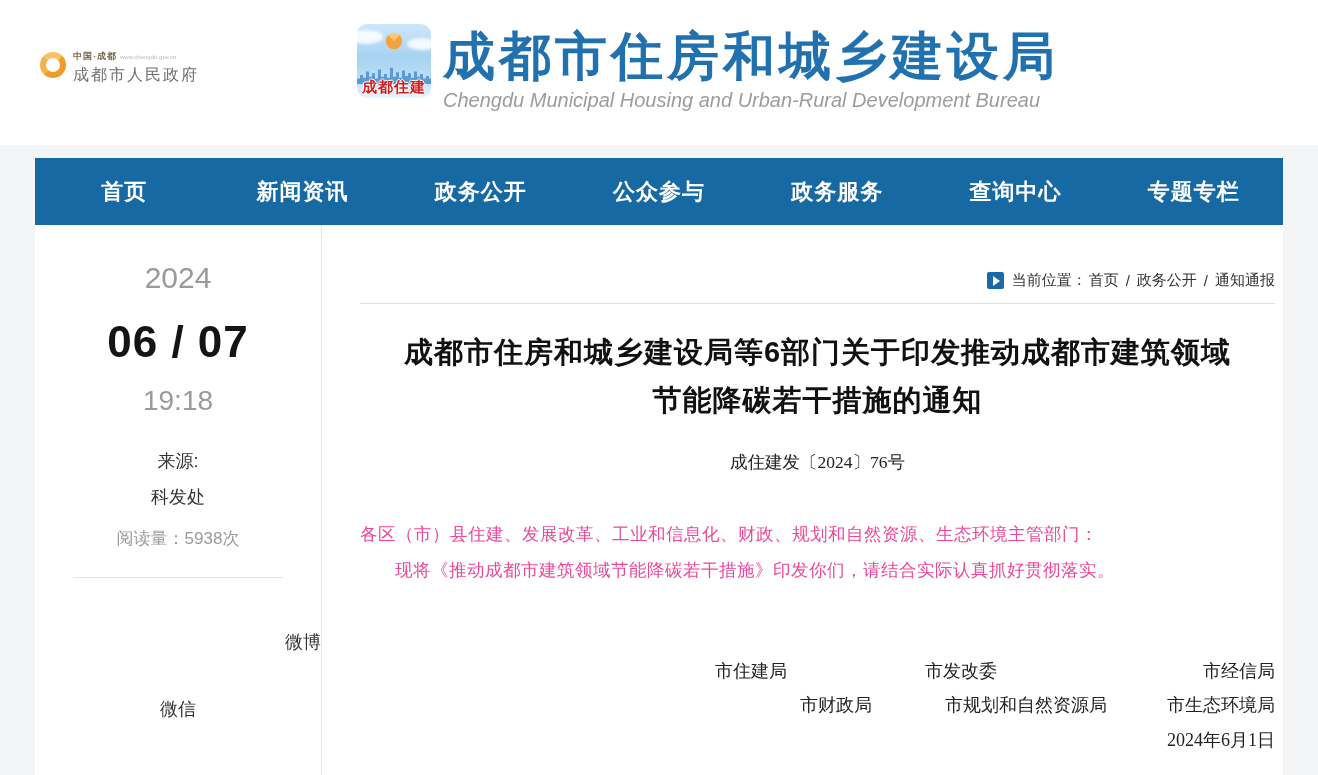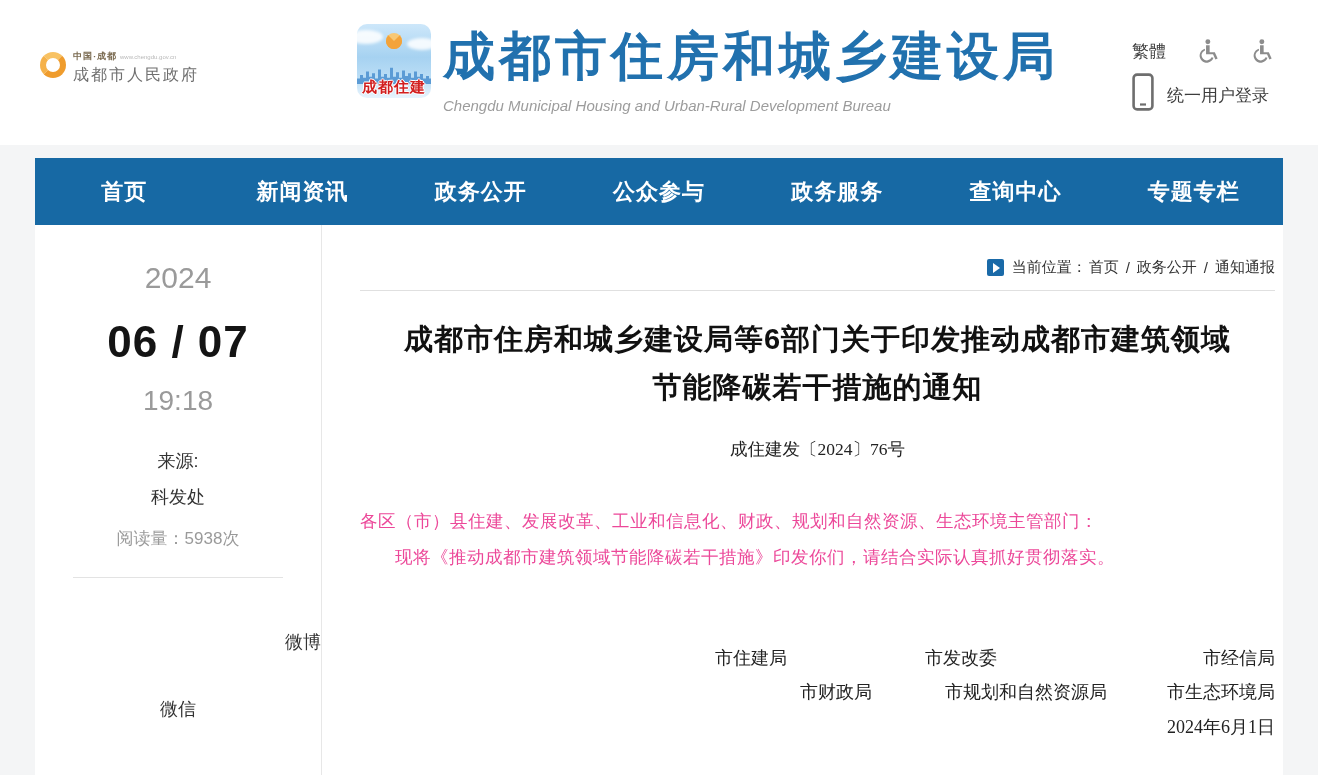--- a/index.html
+++ b/index.html
@@ -51,21 +51,21 @@
     position:absolute; left:0; bottom:1px; width:100%; text-align:center;
     font-size:15px; font-weight:bold; color:var(--badge-red,#d21f1f); letter-spacing:1px;
     text-shadow:-1px 0 #fff,1px 0 #fff,0 -1px #fff,0 1px #fff;
   }
   .brand-text { margin-left:12px; padding-top:3px; }
   .site-title {
     font-size:52px; font-weight:bold; color:var(--title-blue,#2171ae);
     letter-spacing:4px; white-space:nowrap; line-height:1.15;
   }
   .site-subtitle {
-    margin-top:10px; font-size:15px; font-style:italic; color:#9c9c9c; white-space:nowrap;
+    margin-top:2px; font-size:20px; font-style:italic; color:#9c9c9c; white-space:nowrap;
   }
 
   .header-right { position:absolute; right:36px; top:38px; width:150px; }
   .hr-row1 { display:flex; align-items:center; }
   .traditional { font-size:17px; color:#3c3c3c; cursor:pointer; }
   .wheelchair { width:27px; height:27px; margin-left:27px; cursor:pointer; }
   .hr-row2 { display:flex; align-items:flex-end; margin-top:8px; }
   .phone { width:22px; height:38px; cursor:pointer; }
   .login { font-size:17px; color:#3c3c3c; margin-left:13px; margin-bottom:4px; white-space:nowrap; cursor:pointer; }
 
@@ -93,21 +93,21 @@
   .meta-time { font-size:28px; color:#9a9a9a; margin-top:18px; }
   .meta-source-label { font-size:18px; color:#333; margin-top:32px; }
   .meta-source-value { font-size:18px; color:#333; margin-top:12px; }
   .meta-views { font-size:17px; color:#9a9a9a; margin-top:18px; }
   .meta-divider { width:210px; margin:27px auto 0; border:none; border-top:1px solid #e3e3e3; }
   .share-weibo { font-size:18px; color:#333; margin-top:52px; cursor:pointer;text-align:right; }
   .share-wechat { font-size:18px; color:#333; margin-top:43px; cursor:pointer; }
 
   .article { flex:1; padding:0 8px 30px 38px; position:relative; }
   .crumb-row {
-    margin-top:33px; display:flex; justify-content:flex-end; align-items:center;
+    margin-top:46px; display:flex; justify-content:flex-end; align-items:center;
     font-size:15px; color:#333;
   }
   .crumb-icon {
     width:17px; height:17px; border-radius:2px; background:var(--crumb-blue,#1a6aa8);
     display:flex; align-items:center; justify-content:center; margin-right:8px;
   }
   .crumb-icon::before {
     content:""; display:block; width:0; height:0;
     border-left:7px solid #ffffff; border-top:5px solid transparent; border-bottom:5px solid transparent;
     margin-left:2px;
@@ -168,42 +168,20 @@
           <path fill="#5b9bd5" d="M0 20 L0 14 3 14 3 10 6 10 6 13 9 13 9 6 12 6 12 12 15 12 15 8 18 8 18 14 21 14 21 4 24 4 24 12 27 12 27 9 30 9 30 13 33 13 33 2 36 2 36 12 39 12 39 7 42 7 42 13 45 13 45 5 48 5 48 11 51 11 51 8 54 8 54 13 57 13 57 6 60 6 60 12 63 12 63 9 66 9 66 14 69 14 69 11 72 11 72 14 74 14 74 20 Z"></path>
         </svg>
         <div class="badge-text">成都住建</div>
       </div>
       <div class="brand-text">
         <div class="site-title">成都市住房和城乡建设局</div>
         <div class="site-subtitle">Chengdu Municipal Housing and Urban-Rural Development Bureau</div>
       </div>
     </div>
 
-    <div class="header-right">
-      <div class="hr-row1">
-        <span class="traditional">繁體</span>
-        <svg class="wheelchair" viewBox="0 0 24 24" fill="#8c8c8c">
-          <circle cx="13.2" cy="3.4" r="2.2"></circle>
-          <path d="M11.6 6.4h3.2v6.2h4.6l2.5 5.6-2 .9-2.1-4.7h-6.2z"></path>
-          <path d="M10.6 9.6a6.3 6.3 0 1 0 7.6 8l-1.7-.6a4.6 4.6 0 1 1-5.9-6z"></path>
-        </svg>
-        <svg class="wheelchair" viewBox="0 0 24 24" fill="#8c8c8c">
-          <circle cx="13.2" cy="3.4" r="2.2"></circle>
-          <path d="M11.6 6.4h3.2v6.2h4.6l2.5 5.6-2 .9-2.1-4.7h-6.2z"></path>
-          <path d="M10.6 9.6a6.3 6.3 0 1 0 7.6 8l-1.7-.6a4.6 4.6 0 1 1-5.9-6z"></path>
-        </svg>
-      </div>
-      <div class="hr-row2">
-        <svg class="phone" viewBox="0 0 22 38" fill="none" stroke="#6e6e6e" stroke-width="2.6">
-          <rect x="1.6" y="1.6" width="18.8" height="34.8" rx="3.5"></rect>
-          <line x1="8" y1="31.5" x2="14" y2="31.5" stroke-width="2.2"></line>
-        </svg>
-        <span class="login">统一用户登录</span>
-      </div>
-    </div>
   </header>
 
   <nav class="main-nav">
     <div class="nav-item">首页</div>
     <div class="nav-item">新闻资讯</div>
     <div class="nav-item">政务公开</div>
     <div class="nav-item">公众参与</div>
     <div class="nav-item">政务服务</div>
     <div class="nav-item">查询中心</div>
     <div class="nav-item">专题专栏</div>

